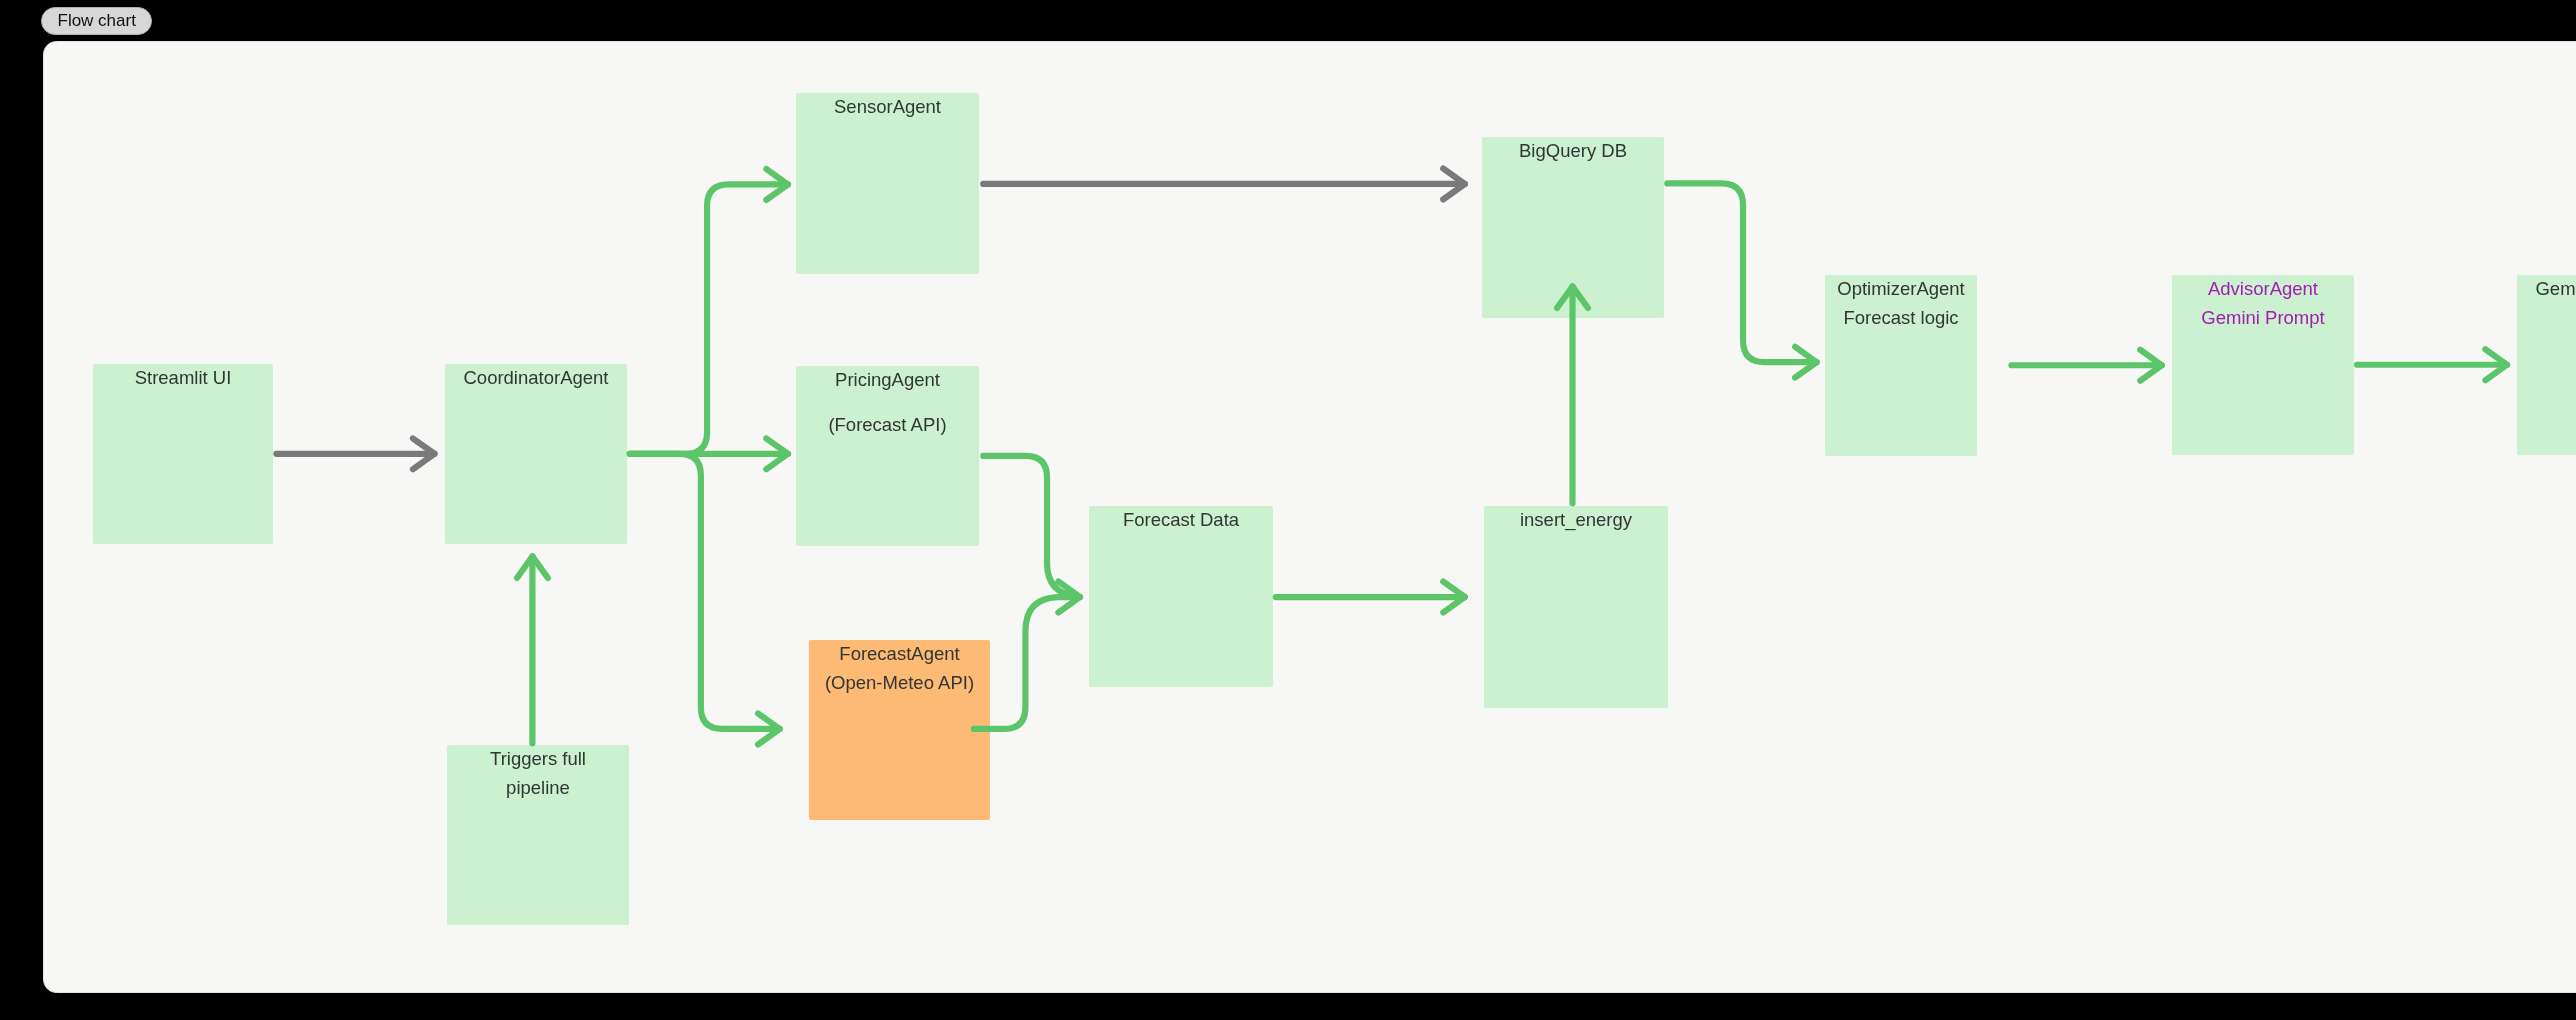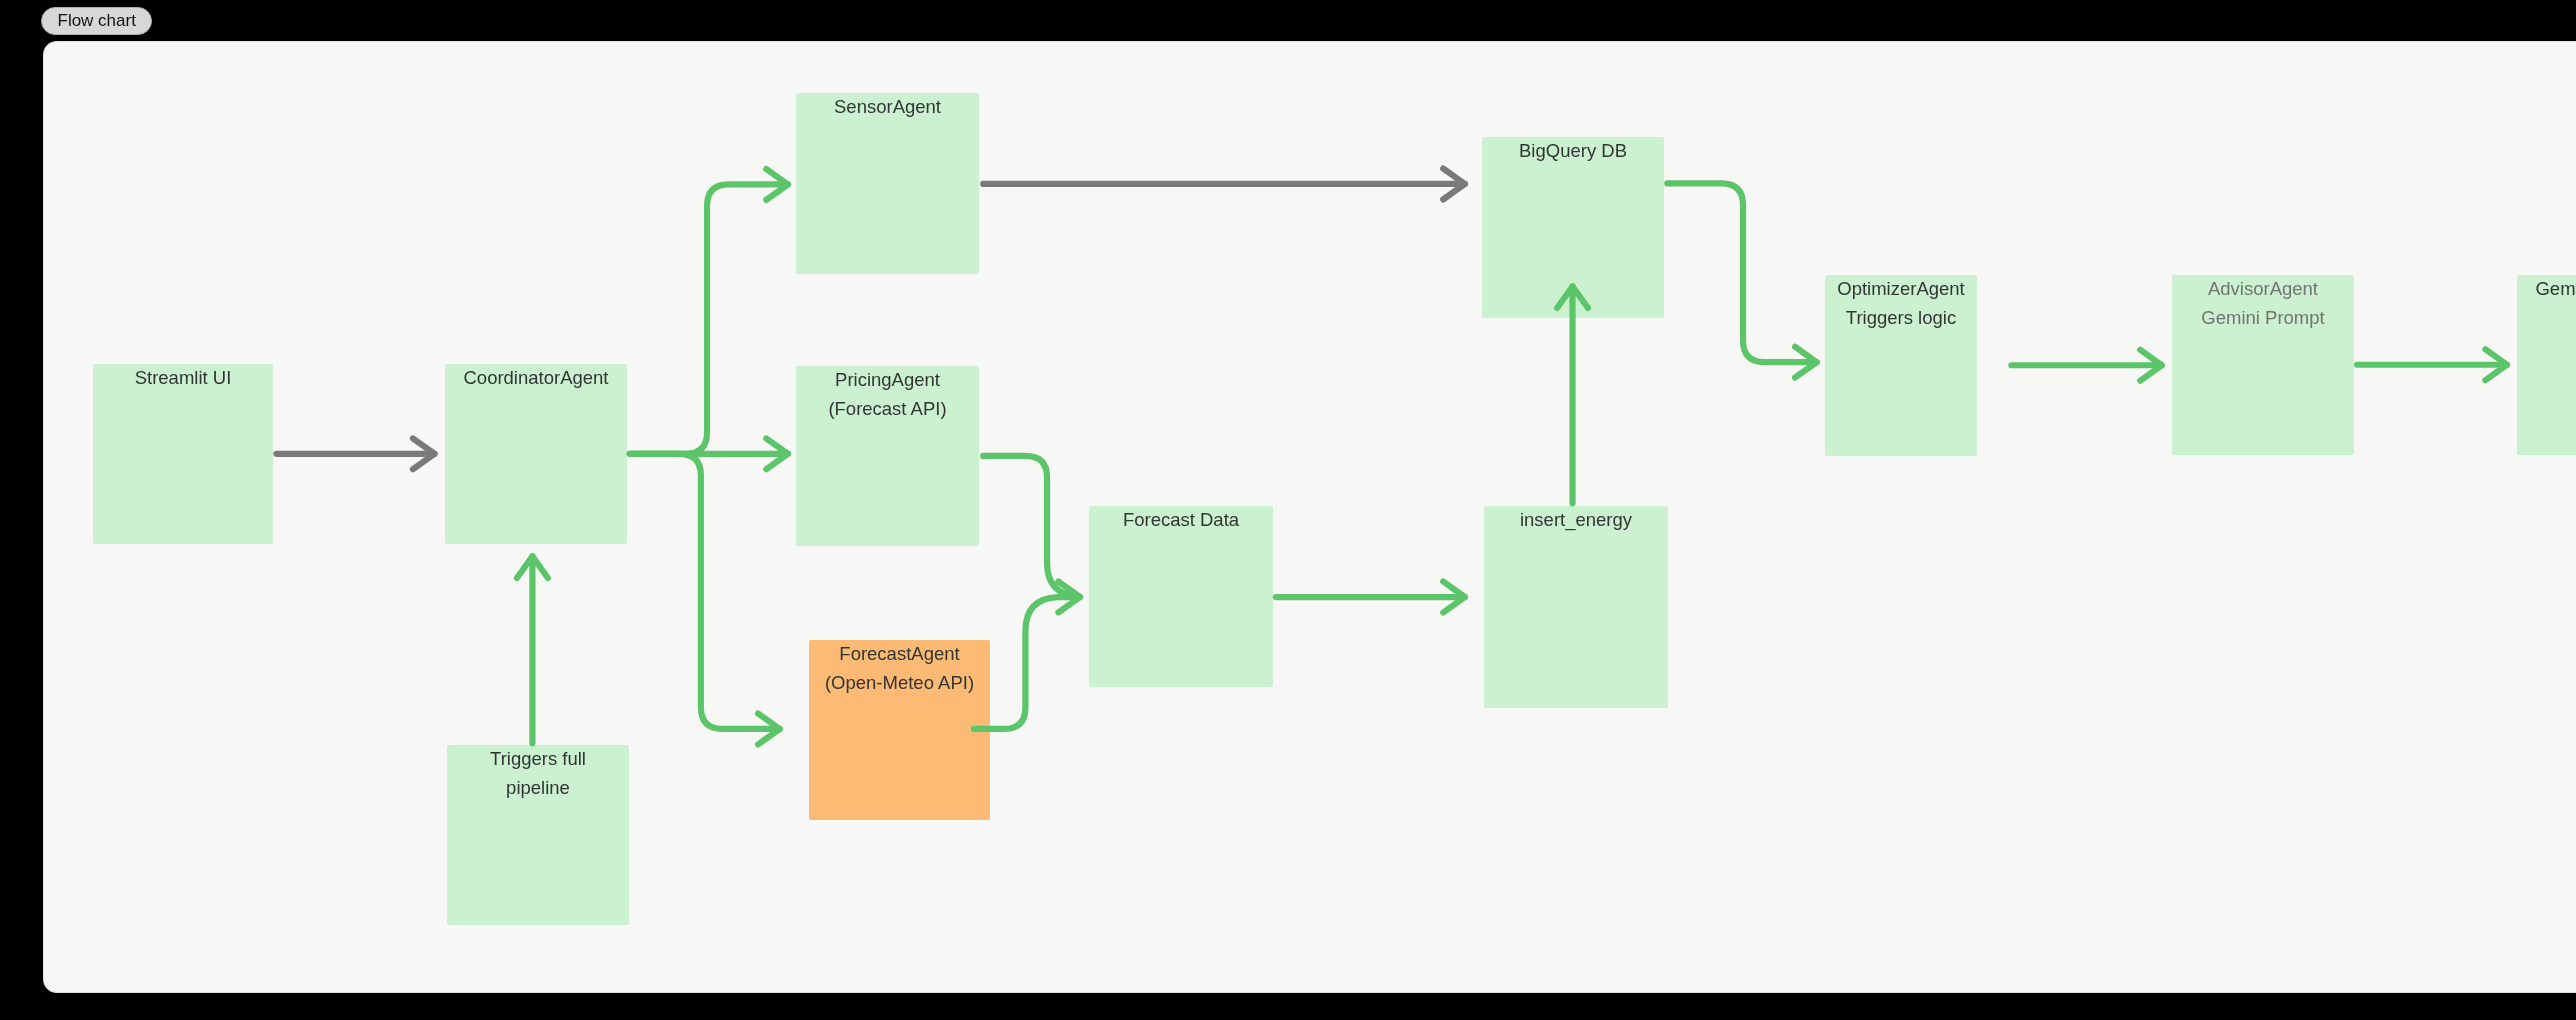--- a/index.html
+++ b/index.html
@@ -63,21 +63,21 @@
   <div id="nodes">
       <div class="node" style="left: 93px; top: 364px; width: 180px; height: 180px; background: rgb(203, 241, 208); color: rgb(49, 54, 52);">
         <span>Streamlit UI</span>
       </div>
       <div class="node" style="left: 445px; top: 364px; width: 182px; height: 180px; background: rgb(203, 241, 208); color: rgb(49, 54, 52);">
         <span>CoordinatorAgent</span>
       </div>
       <div class="node" style="left: 796px; top: 93px; width: 183px; height: 181px; background: rgb(203, 241, 208); color: rgb(49, 54, 52);">
         <span>SensorAgent</span>
       </div>
-      <div class="node" style="left: 796px; top: 366px; width: 183px; height: 180px; background: rgb(203, 241, 208); color: rgb(49, 54, 52);">
+      <div class="node" style="left: 796px; top: 366px; width: 183px; height: 180px; background: rgb(203, 241, 208); color: rgb(49, 54, 52); gap: 16px;">
         <span>PricingAgent</span>
         <span>(Forecast API)</span>
       </div>
       <div class="node" style="left: 789px; top: 640px; width: 181px; height: 180px; background: #fdba74; color: rgb(49, 54, 52); margin-left: 20px;">
         <span>ForecastAgent</span>
         <span>(Open-Meteo API)</span>
       </div>
       <div class="node" style="left: 447px; top: 745px; width: 182px; height: 180px; background: rgb(203, 241, 208); color: rgb(49, 54, 52);">
         <span>Triggers full</span>
         <span>pipeline</span>
@@ -86,23 +86,23 @@
         <span>BigQuery DB</span>
       </div>
       <div class="node" style="left: 1089px; top: 506px; width: 184px; height: 181px; background: rgb(203, 241, 208); color: rgb(49, 54, 52);">
         <span>Forecast Data</span>
       </div>
       <div class="node" style="left: 1484px; top: 506px; width: 184px; height: 202px; background: rgb(203, 241, 208); color: rgb(49, 54, 52);">
         <span>insert_energy</span>
       </div>
       <div class="node" style="left: 1825px; top: 275px; width: 152px; height: 181px; background: rgb(203, 241, 208); color: rgb(49, 54, 52);">
         <span>OptimizerAgent</span>
-        <span>Triggers logic</span>
+        <span>Forecast logic</span>
       </div>
-      <div class="node" style="left: 2172px; top: 275px; width: 182px; height: 180px; background: rgb(203, 241, 208); color: #737373;">
+      <div class="node" style="left: 2172px; top: 275px; width: 182px; height: 180px; background: rgb(203, 241, 208); color: #a21caf;">
         <span>AdvisorAgent</span>
         <span>Gemini Prompt</span>
       </div>
       <div class="node" style="left: 2517px; top: 275px; width: 184px; height: 180px; background: rgb(203, 241, 208); color: rgb(49, 54, 52);">
         <span>Gemini LLM (API)</span>
       </div>
     </div>
 
   <svg class="edges" id="edge-svg" width="3484" height="1020" viewBox="0 0 6762 1980">
       <g>

